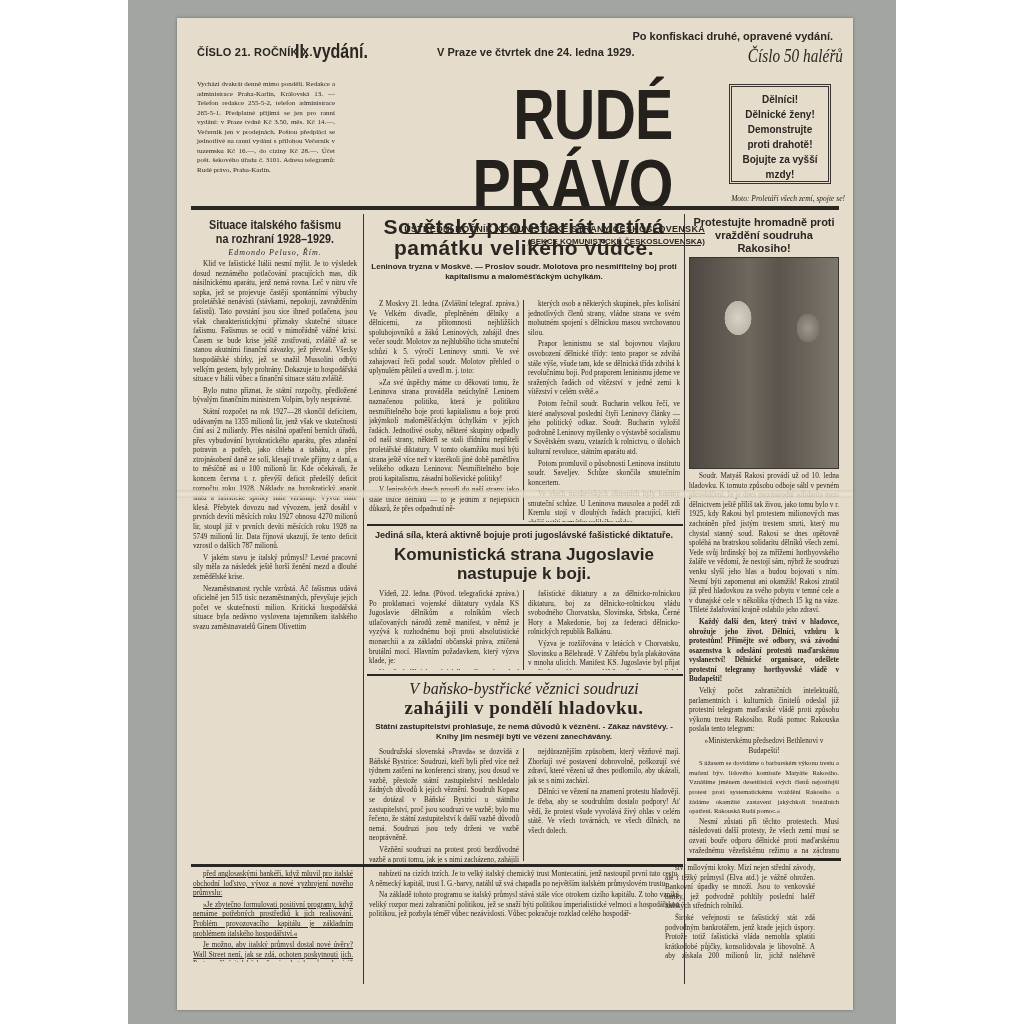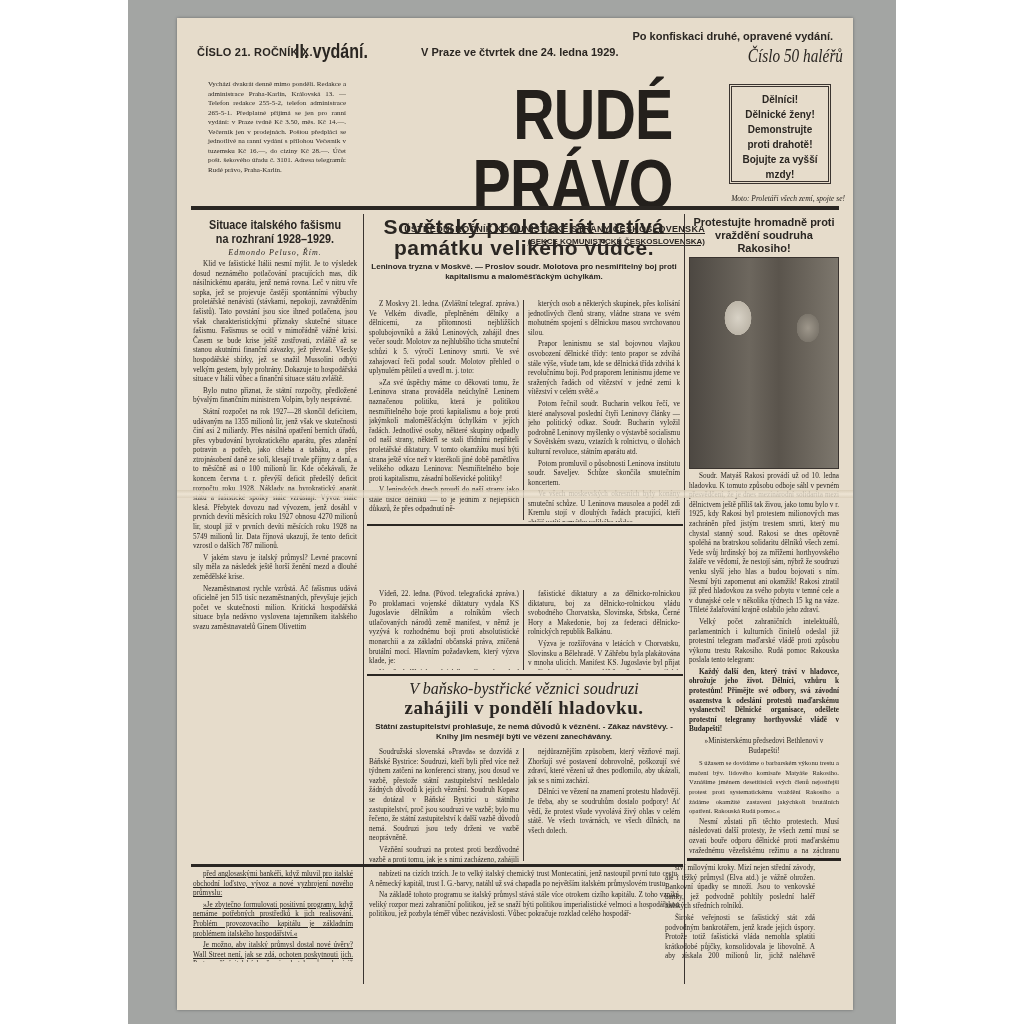--- a/index.html
+++ b/index.html
@@ -3,24 +3,24 @@
 <meta charset="utf-8">
 <style>
   html,body{margin:0;padding:0;}
   body{width:1024px;height:1024px;background:#ffffff;position:relative;overflow:hidden;font-family:"Liberation Serif",serif;color:#2a2622;}
   .backdrop{position:absolute;left:128px;top:0;width:768px;height:1024px;background:#a3a5a3;}
   .paper{position:absolute;left:177px;top:18px;width:676px;height:992px;background:#e6dccb;box-shadow:0 0 3px rgba(0,0,0,.35);overflow:hidden;}
   .paper::after{content:"";position:absolute;left:0;right:0;top:472px;height:8px;background:linear-gradient(#d6cab4,#efe6d6,#d9ceba);opacity:.8;}
   .abs{position:absolute;}
   .meta-left{left:20px;top:28px;font:bold 11px "Liberation Sans",sans-serif;letter-spacing:.2px;}
   .edition{left:118px;top:22px;font:bold 20px "Liberation Sans",sans-serif;transform:scaleX(.8);transform-origin:left;}
-  .dateline{left:244px;top:28px;font:bold 11px "Liberation Sans",sans-serif;}
+  .dateline{left:260px;top:28px;font:bold 11px "Liberation Sans",sans-serif;}
   .confisc{right:20px;top:12px;font:bold 11px "Liberation Sans",sans-serif;}
   .price{right:10px;top:28px;font:italic 18px "Liberation Serif",serif;transform:scaleX(.85);transform-origin:right;}
-  .imprint{left:31px;top:62px;width:138px;font:7px/9.5px "Liberation Serif",serif;text-align:justify;}
+  .imprint{left:20px;top:62px;width:138px;font:7px/9.5px "Liberation Serif",serif;text-align:justify;}
   .masthead{left:168px;top:62px;width:360px;text-align:right;text-decoration:underline;}
   .masthead .title{font:bold 70px/70px "Liberation Sans",sans-serif;letter-spacing:-1px;transform:scaleX(.82);display:inline-block;color:#24201c;}
   .masthead .sub{font:bold 9px "Liberation Sans",sans-serif;letter-spacing:.3px;margin-top:4px;}
   .masthead .sub2{font:bold 8px "Liberation Sans",sans-serif;margin-top:3px;}
   .slogan-box{left:552px;top:66px;width:102px;height:100px;border:3px double #3a3430;padding:5px 2px;box-sizing:border-box;text-align:center;font:bold 10px/15px "Liberation Sans",sans-serif;}
   .motto{left:538px;top:176px;width:130px;text-align:right;font:italic 7.5px "Liberation Serif",serif;}
   .rule-top{left:14px;right:14px;top:188px;height:4px;background:#2a2622;}
   .col{position:absolute;font:7.2px/9.6px "Liberation Serif",serif;text-align:justify;}
   .vline{position:absolute;width:1px;background:#3a3430;}
   .hline{position:absolute;height:2px;background:#2a2622;}
@@ -99,20 +99,24 @@
   <div class="col" style="left:351px;top:282px;width:152px;height:222px;overflow:hidden;">
     <p class="para">kterých osob a některých skupinek, přes kolísání jednotlivých členů strany, vládne strana ve svém mohutném spojení s dělnickou masou svrchovanou silou.</p>
     <p class="para">Prapor leninismu se stal bojovnou vlajkou osvobození dělnické třídy: tento prapor se zdvihá stále výše, všude tam, kde se dělnická třída zdvihá k revolučnímu boji. Pod praporem leninismu jdeme ve sražených řadách od vítězství v jedné zemi k vítězství v celém světě.«</p>
     <p class="para">Potom řečnil soudr. Bucharin velkou řečí, ve které analysoval poslední čtyři Leninovy články — jeho politický odkaz. Soudr. Bucharin vyložil podrobně Leninovy myšlenky o výstavbě socialismu v Sovětském svazu, vztazích k rolnictvu, o úlohách kulturní revoluce, státním aparátu atd.</p>
     <p class="para">Potom promluvil o působnosti Leninova institutu soudr. Saveljev. Schůze skončila smutečním koncertem.</p>
     <p class="para">Ve všech moskevských okresních byly konány smuteční schůze. U Leninova mausolea a podél zdi Kremlu stojí v dlouhých řadách pracující, kteří chtějí uctíti památku velikého vůdce.</p>
 
   </div>
   <div class="hline" style="left:190px;top:506px;width:316px;"></div>
 
+  <div class="col" style="left:192px;top:512px;width:310px;">
+    <div class="deck" style="font-size:9px;line-height:11px;margin-top:0">Jediná síla, která aktivně bojuje proti jugoslávské fašistické diktatuře.</div>
+    <div class="hd-mid">Komunistická strana Jugoslavie nastupuje k boji.</div>
+  </div>
   <div class="col" style="left:192px;top:572px;width:150px;height:80px;overflow:hidden;font-family:Liberation Serif, serif;">
     <p class="para">Vídeň, 22. ledna. (Původ. telegrafická zpráva.) Po proklamaci vojenské diktatury vydala KS Jugoslavie dělníkům a rolníkům všech utlačovaných národů země manifest, v němž je vyzývá k rozhodnému boji proti absolutistické monarchii a za základní občanská práva, zničená brutální mocí. Hlavním požadavkem, který výzva klade, je:</p>
     <p class="para">Utvoření dělnicko-rolnického výboru k vedení boje pracujícího lidu proti absolutistickému režimu, předání půdy pracujícím rolníkům, příprava ozbrojeného boje ke svržení vojenské</p>
   </div>
   <div class="vline" style="left:346px;top:572px;height:80px;"></div>
   <div class="col" style="left:351px;top:572px;width:152px;height:80px;overflow:hidden;">
     <p class="para">fašistické diktatury a za dělnicko-rolnickou diktaturu, boj za dělnicko-rolnickou vládu svobodného Chorvatska, Slovinska, Srbska, Černé Hory a Makedonie, boj za federaci dělnicko-rolnických republik Balkánu.</p>
     <p class="para">Výzva je rozšiřována v letácích v Chorvatsku, Slovinsku a Bělehradě. V Záhřebu byla plakátována v mnoha ulicích. Manifest KS. Jugoslavie byl přijat s živým ohlasem, zvláště včetně pracujících Chorvatska, protože nelegální oposice i s rolnickou stranou úplně kapitulovala před vojenskou diktaturou.</p>
 
   </div>
@@ -131,22 +135,22 @@
   <div class="col" style="left:351px;top:730px;width:152px;height:115px;overflow:hidden;">
     <p class="para">nejdůraznějším způsobem, který vězňové mají. Zhoršují své postavení dobrovolně, poškozují své zdraví, které vězení už dnes podlomilo, aby ukázali, jak se s nimi zachází.</p>
     <p class="para">Dělníci ve vězení na znamení protestu hladovějí. Je třeba, aby se soudruhům dostalo podpory! Ať vědí, že protest všude vyvolává živý ohlas v celém státě. Ve všech továrnách, ve všech dílnách, na všech dolech.</p>
   </div>
   <div class="hline" style="left:14px;top:846px;width:492px;height:3px;"></div>
 
   <div class="col" style="left:512px;top:198px;width:150px;height:640px;overflow:hidden;">
     <div class="hd-right">Protestujte hromadně proti vraždění soudruha Rakosiho!</div>
     <div class="photo" style="width:148px;"></div>
     <p class="para" style="margin-top:3px">Soudr. Matyáš Rakosi provádí už od 10. ledna hladovku. K tomuto způsobu odboje sáhl v pevném přesvědčení, že je dnes mezinárodní solidarita mezi dělnictvem ještě příliš tak živou, jako tomu bylo v r. 1925, kdy Rakosi byl protestem milionových mas zachráněn před jistým trestem smrti, který mu chystal stanný soud. Rakosi se dnes opětovně spoléhá na bratrskou solidaritu dělníků všech zemí. Vede svůj hrdinský boj za mřížemi horthyovského žaláře ve vědomí, že nestojí sám, nýbrž že soudruzi venku slyší jeho hlas a budou bojovati s ním. Nesmí býti zapomenut ani okamžik! Rakosi ztratil již před hladovkou za svého pobytu v temné cele a v dunajské cele v několika týdnech 15 kg na váze. Třileté žalařování krajně oslabilo jeho zdraví.</p>
+    <p class="para bold">Každý další den, který tráví v hladovce, ohrožuje jeho život. Dělníci, vzhůru k protestům! Přimějte své odbory, svá závodní osazenstva k odeslání protestů maďarskému vyslanectví! Dělnické organisace, odešlete protestní telegramy horthyovské vládě v Budapešti!</p>
     <p class="para">Velký počet zahraničních intelektuálů, parlamentních i kulturních činitelů odeslal již protestní telegram maďarské vládě proti způsobu výkonu trestu Rakosiho. Rudá pomoc Rakouska poslala tento telegram:</p>
-    <p class="para bold">Každý další den, který tráví v hladovce, ohrožuje jeho život. Dělníci, vzhůru k protestům! Přimějte své odbory, svá závodní osazenstva k odeslání protestů maďarskému vyslanectví! Dělnické organisace, odešlete protestní telegramy horthyovské vládě v Budapešti!</p>
     <p class="para" style="text-align:center;text-indent:0">»Ministerskému předsedovi Bethlenovi v Budapešti!</p>
     <p class="para" style="font-size:6.6px">S úžasem se dovídáme o barbarském výkonu trestu a mučení býv. lidového komisaře Matyáše Rakosiho. Vznášíme jménem desetitisíců svých členů nejostřejší protest proti systematickému vraždění Rakosiho a žádáme okamžité zastavení jakýchkoli brutálních opatření. Rakouská Rudá pomoc.«</p>
     <p class="para">Nesmí zůstati při těchto protestech. Musí následovati další protesty, že všech zemí musí se ozvati bouře odporu dělnické proti maďarskému vražednému vězeňskému režimu a na záchranu nejlepších třídních proletářských bojovníků, kteří jsou mu vydáni, před smrtí. (Čtk.)</p>
   </div>
   <div class="hline" style="left:510px;top:840px;width:154px;height:3px;"></div>
 
   <div class="col" style="left:16px;top:852px;width:160px;height:92px;overflow:hidden;text-decoration:underline;">
     <p class="para">před anglosaskými bankéři, když mluvil pro italské obchodní loďstvo, vývoz a nové vyzbrojení nového průmyslu:</p>
     <p class="para">»Je zbytečno formulovati positivní programy, když nemáme potřebných prostředků k jich realisování. Problém provozovacího kapitálu je základním problémem italského hospodářství.«</p>
     <p class="para">Je možno, aby italský průmysl dostal nové úvěry? Wall Street není, jak se zdá, ochoten poskytnouti jich. Proto počíná italská buržoasie zbytek průmyslu, jejž ještě má,</p>

